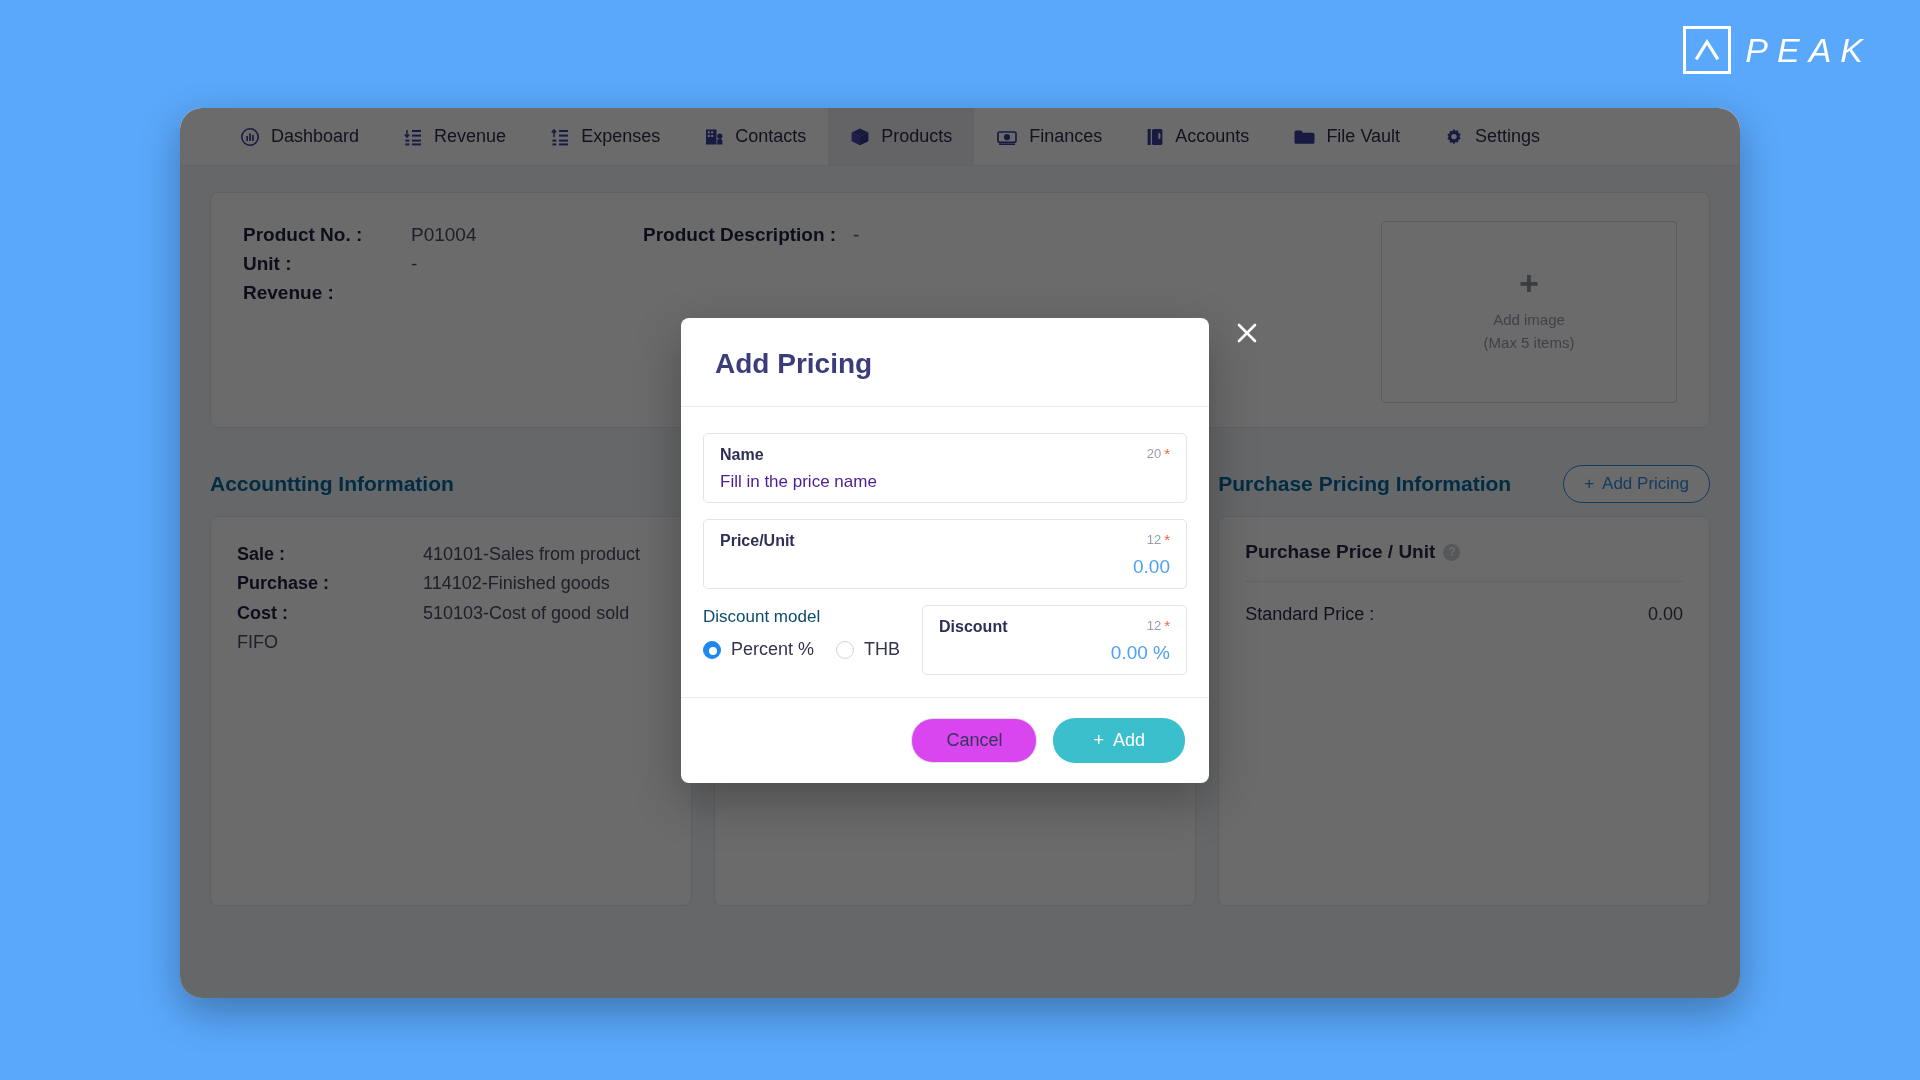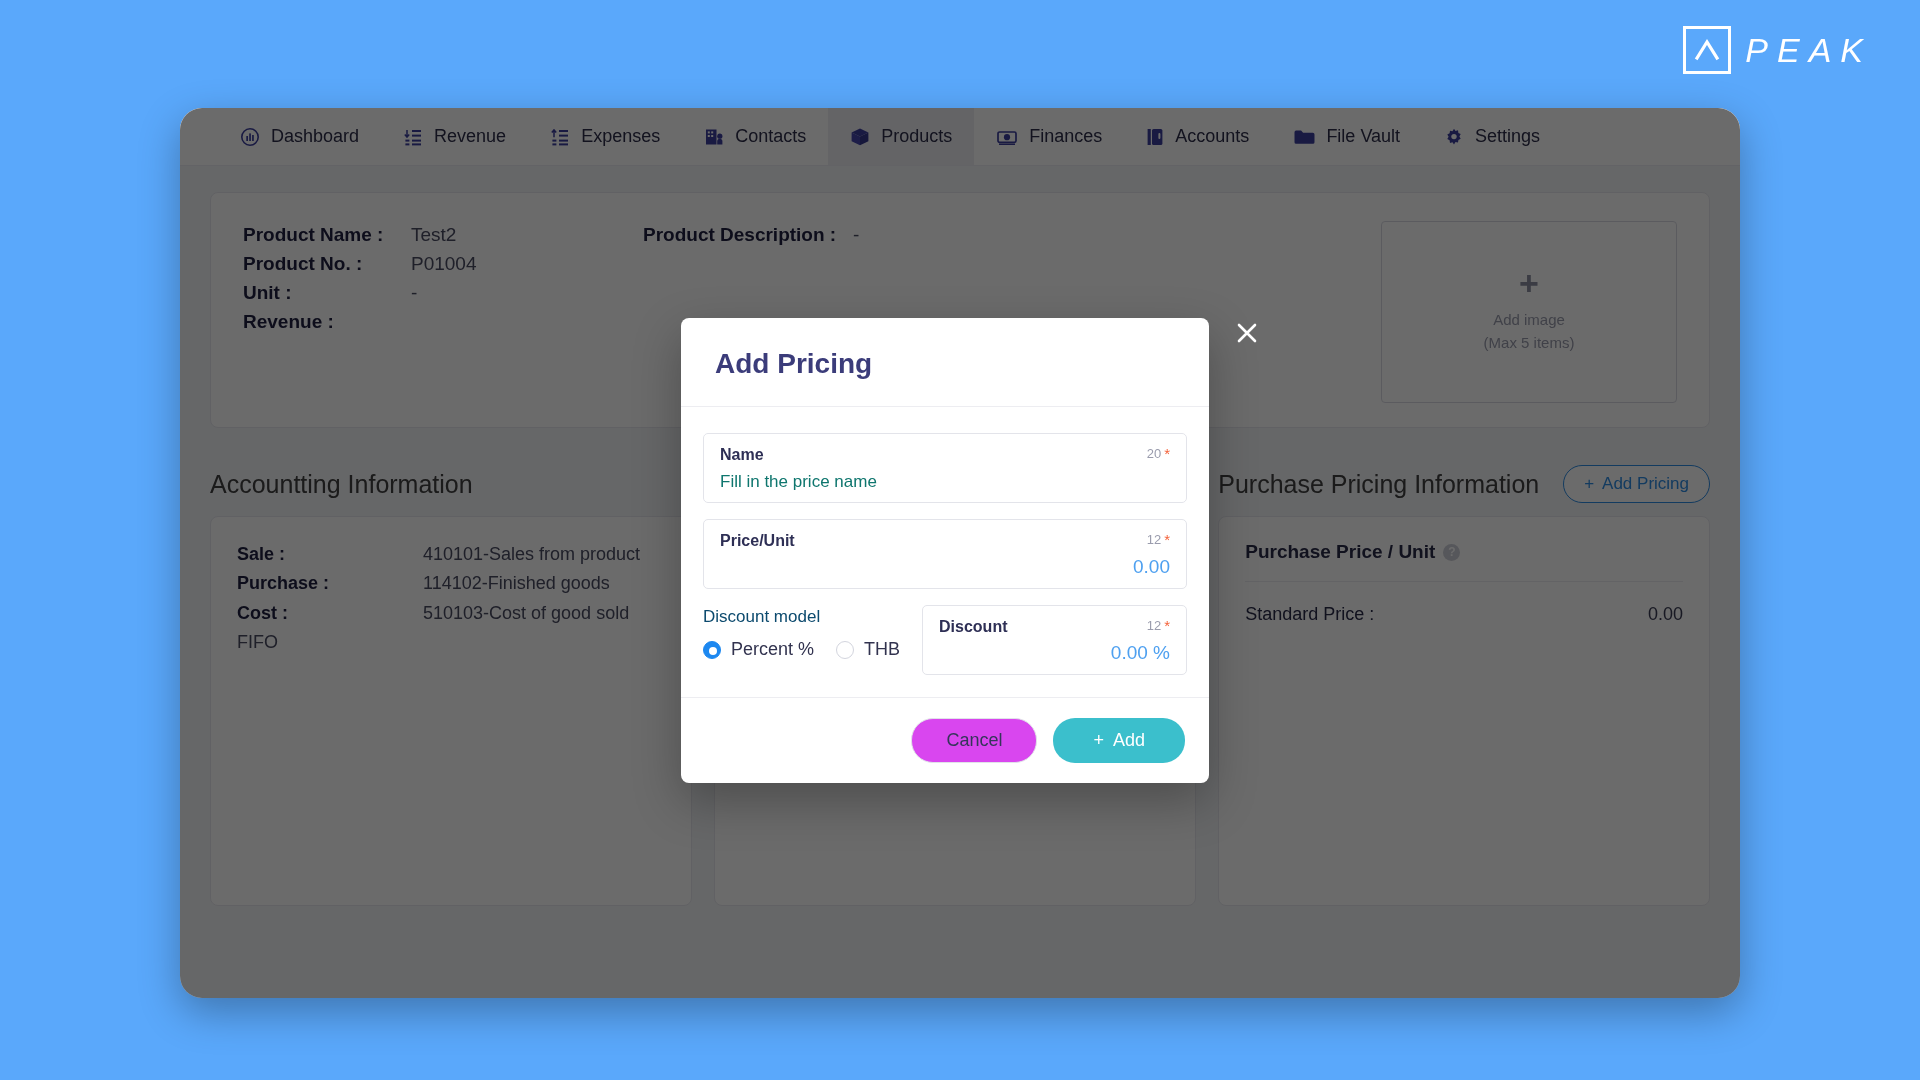--- a/index.html
+++ b/index.html
@@ -84,21 +84,21 @@
   .img-drop .plus { font-size: 34px; line-height: .8; margin-bottom: 12px; font-weight: 700; color:#8e90a2;}
 
   
   .sections { display: flex; gap: 22px; margin-top: 34px; }
   .section { flex: 1; min-width: 0; }
   .section.wide { flex: 1.02; }
   .sec-head {
     display: flex; align-items: center; justify-content: space-between;
     height: 44px; margin-bottom: 10px;
   }
-  .sec-title { font-size: 25px; font-weight: normal; color: #404040; }
+  .sec-title { font-size: 21px; font-weight: bold; color: #0369a1; }
   .btn-outline-blue {
     display: inline-flex; align-items: center; gap: 8px;
     border: 1px solid #2f8de4; color: #2f8de4; background: #fff;
     border-radius: 20px; padding: 8px 20px; font-size: 17px;
     cursor: pointer; white-space: nowrap;
   }
   .sec-body { background:#fff; border:1px solid #e7e8ee; border-radius:8px;
               min-height: 390px; padding: 24px 26px; }
 
   .acc-row { display: flex; font-size: 18px; line-height: 1.52; margin-bottom: 2px; }
@@ -162,21 +162,21 @@
     background: #fff;
   }
   .ffield-top {
     display: flex; align-items: flex-start; justify-content: space-between;
   }
   .ffield-label { font-size: 16px; font-weight: bold; color: #2e2f55; }
   .ffield-meta { display: flex; align-items: flex-start; gap: 3px; }
   .ffield-count { font-size: 13px; color: #9a9cad; }
   .req { color: #f4623a; font-size: 15px; line-height: 1; }
   .ffield-input {
-    margin-top: 8px; font-size: 17px; color: #0f766e;
+    margin-top: 8px; font-size: 17px; color: #4c1d95;
   }
   .ffield-value {
     margin-top: 6px; font-size: 19px; color: #4ea0f0; text-align: right;
   }
 
   .discount-area { display: flex; align-items: flex-start; gap: 22px; margin-top: 4px; }
   .dm-block { padding-top: 2px; }
   .dm-title { font-size: 17px; color: #0c4a6e; margin-bottom: 12px; }
   .radios { display: flex; align-items: center; gap: 22px; }
   .radio { display: flex; align-items: center; gap: 10px; cursor: pointer; }
@@ -327,24 +327,20 @@
           </svg>
       </span>
       <span>Settings</span>
     </div>
   </div>
 
   <div class="page">
 
     <div class="card top-card">
       <div class="field-grid col-a">
-        <div class="frow">
-          <div class="flabel">Product Name :</div>
-          <div class="fvalue">Test2</div>
-        </div>
         <div class="frow">
           <div class="flabel">Product No. :</div>
           <div class="fvalue">P01004</div>
         </div>
         <div class="frow">
           <div class="flabel">Unit :</div>
           <div class="fvalue">-</div>
         </div>
         <div class="frow">
           <div class="flabel">Revenue :</div>

